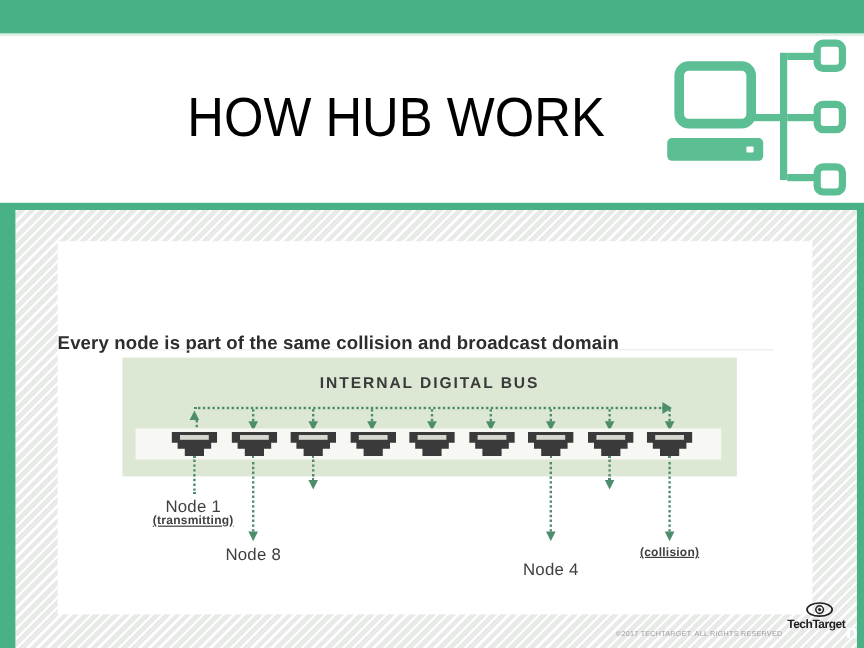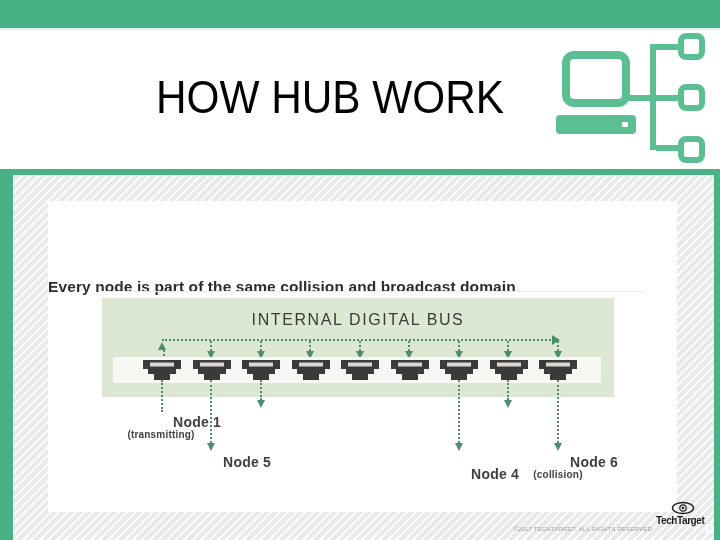--- a/index.html
+++ b/index.html
@@ -40,41 +40,41 @@
 
   .ig-title{position:absolute;left:0;top:11px;width:100%;text-align:center;
     font-size:30px;font-weight:700;color:#191919;letter-spacing:-.3px;}
   .ig-subtitle{position:absolute;left:0;top:46px;width:100%;text-align:left;
     font-size:15.5px;font-weight:700;color:#2d2d2d;letter-spacing:.1px;margin-top:31px;}
   .ig-rule{position:absolute;left:52px;top:90px;width:545px;height:1px;background:#ededed;}
 
   
   .bus-panel{position:absolute;left:54px;top:97px;width:512px;height:99px;background:#dce8d4;}
   .bus-label{position:absolute;left:0;top:13px;width:100%;text-align:center;
-    font-size:16px;font-weight:400;color:#3a3a3a;letter-spacing:1.6px;}
+    font-size:13px;font-weight:700;color:#3a3a3a;letter-spacing:1.6px;}
 
   .vdash{position:absolute;width:0;border-left:2px dotted #4e8d6c;}
   .hdash{position:absolute;height:0;border-top:2px dotted #4e8d6c;}
   .arr-up{position:absolute;width:0;height:0;border-left:4.5px solid transparent;
     border-right:4.5px solid transparent;border-bottom:8px solid #4e8d6c;}
   .arr-down{position:absolute;width:0;height:0;border-left:4.5px solid transparent;
     border-right:4.5px solid transparent;border-top:8px solid #4e8d6c;}
   .arr-right{position:absolute;width:0;height:0;border-top:5px solid transparent;
     border-bottom:5px solid transparent;border-left:8px solid #4e8d6c;}
 
   
   .port-strip{position:absolute;left:65px;top:156px;width:488px;height:26px;background:#f7f7f4;}
   .ports-row{position:absolute;left:95px;top:159px;width:434px;height:20px;
     display:flex;justify-content:space-between;}
   .port{width:38px;height:20px;display:block;}
 
   
   .node-label{position:absolute;width:120px;text-align:center;color:#3f3f3f;}
-  .node-label .nl{font-size:14px;font-weight:700;letter-spacing:.2px;line-height:1.0;text-align:right;}
-  .node-label .ns{font-size:10px;font-weight:700;letter-spacing:.2px;line-height:1.15;}
+  .node-label .nl{font-size:14px;font-weight:400;letter-spacing:.2px;line-height:1.0;}
+  .node-label .ns{font-size:10px;font-weight:700;letter-spacing:.2px;line-height:1.15;text-decoration:underline;}
 
   
   .copyright{position:absolute;left:432px;top:526px;width:220px;text-align:right;
     font-size:6px;color:#9f9f9f;letter-spacing:.2px;}
   .tt-logo{position:absolute;left:656px;top:501px;width:54px;text-align:left;}
   .tt-eye{display:block;margin:0 auto;}
   .tt-text{font-size:10px;font-weight:700;color:#1e1e1e;letter-spacing:-.4px;line-height:1.1;}
   .watermark-n{position:absolute;left:705px;top:519px;font-size:16px;font-weight:700;color:#fff;}
 </style>
 </head>
@@ -187,27 +187,26 @@
     <div class="vdash" style="left:459px;top:179px;height:20px;"></div>
     <div class="arr-down" style="left:455.5px;top:199px;"></div>
     <div class="vdash" style="left:509px;top:179px;height:63px;"></div>
     <div class="arr-down" style="left:505.5px;top:242px;"></div>
 
     <div class="node-label" style="left:53px;top:214px;">
       <div class="nl">Node 1</div>
       <div class="ns">(transmitting)</div>
     </div>
     <div class="node-label" style="left:103px;top:254px;">
-      <div class="nl">Node 5</div>
+      <div class="nl">Node 8</div>
     </div>
     <div class="node-label" style="left:351px;top:266px;">
       <div class="nl">Node 4</div>
     </div>
     <div class="node-label" style="left:450px;top:254px;">
-      <div class="nl">Node 6</div>
       <div class="ns">(collision)</div>
     </div>
   </div>
 
   <div class="copyright">©2017 TECHTARGET. ALL RIGHTS RESERVED</div>
   <div class="tt-logo">
     <svg class="tt-eye" width="24" height="14" viewBox="0 0 24 14">
       <ellipse cx="12" cy="7" rx="10.5" ry="5.5" fill="none" stroke="#222" stroke-width="1.4"></ellipse>
       <circle cx="12" cy="7" r="3.2" fill="none" stroke="#222" stroke-width="1.2"></circle>
       <circle cx="12" cy="7" r="1.3" fill="#222"></circle>

